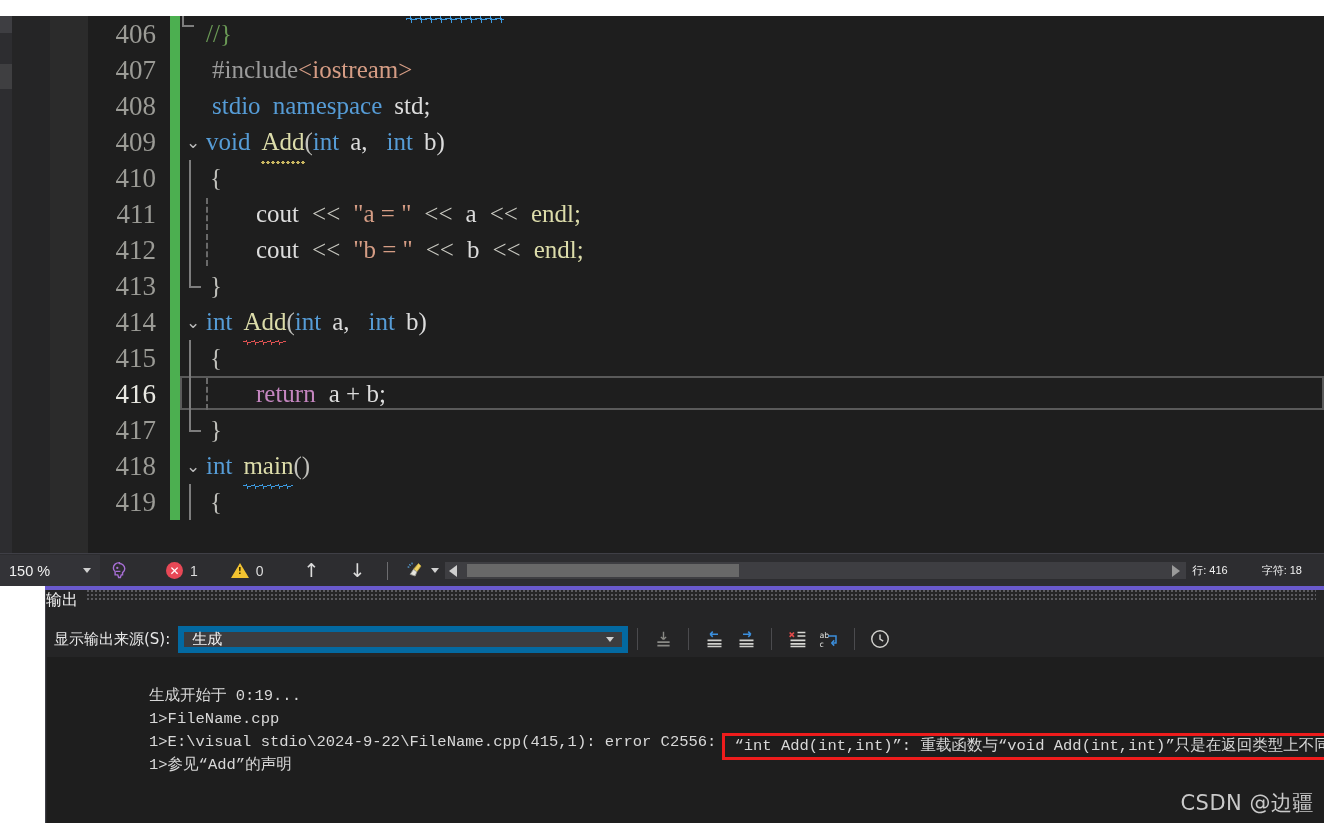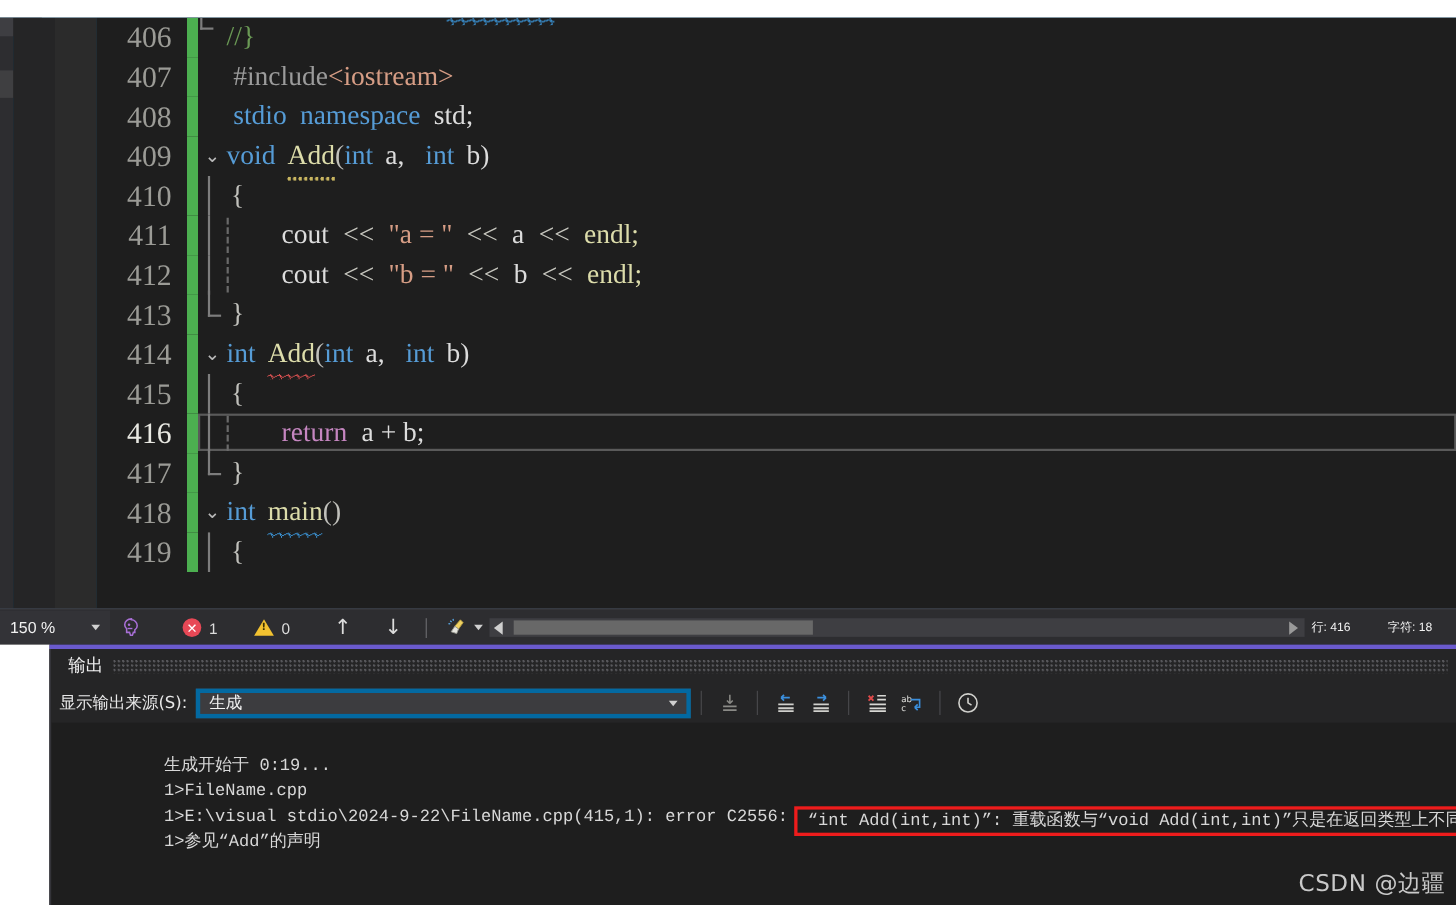--- a/index.html
+++ b/index.html
@@ -260,22 +260,22 @@
     background: #ffffff;
   }
   .out-body {
     position: absolute; left: 45px; top: 4px; width: 1279px; height: 249px;
     background: #252526;
     border-left: 1px solid #3f3f46;
     box-sizing: border-box;
   }
   .out-titlebar {
     position: absolute; left: 0; top: 0; width: 100%; height: 31px;
-    display: flex; align-items: center;
-    padding-left: 16px;
+    display: flex; 
+    padding-left: 0;
     box-sizing: border-box;
   }
   .out-title {
     color: #f0f0f0; font-size: 16px;
     font-family: "DejaVu Sans", sans-serif;
   }
   .grip {
     flex: 1 1 auto; height: 12px; margin-left: 9px; margin-right: 8px;
     background-image: radial-gradient(circle at 1px 1px, #5a5a5e 1px, transparent 1.2px);
     background-size: 4px 4px;
@@ -288,21 +288,21 @@
     gap: 0;
   }
   .out-lbl {
     color: #e8e8e8; font-size: 15px;
     font-family: "DejaVu Sans", sans-serif;
     margin-right: 8px;
   }
   .out-combo {
     width: 450px; height: 27px;
     background: #3c3c3f;
-    border: 4px solid #0369a1;
+    border: 6px solid #0369a1;
     box-sizing: border-box;
     display: flex; align-items: center;
     padding: 0 8px;
     color: #f2f2f2; font-size: 15px;
     font-family: "DejaVu Sans", sans-serif;
   }
   .out-combo .cv { flex: 1 1 auto; }
   .tb-sep { width: 1px; height: 22px; background: #4b4b4e; margin: 0 9px; }
   .tbtn {
     width: 32px; height: 28px;

